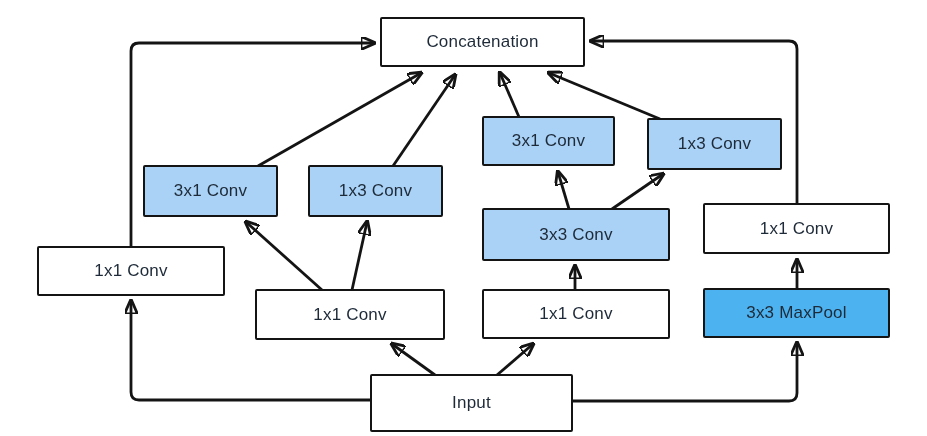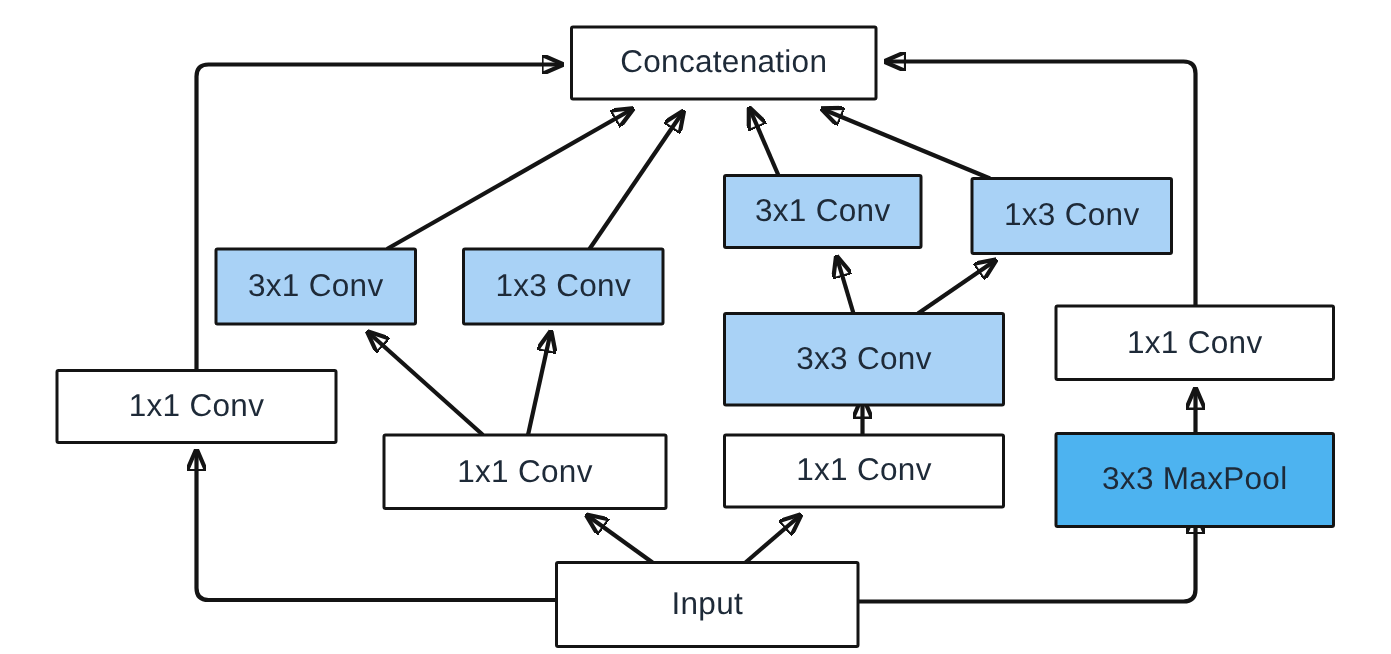--- a/index.html
+++ b/index.html
@@ -27,39 +27,39 @@
     position: absolute;
     z-index: 2;
     box-sizing: border-box;
     display: flex;
     align-items: center;
     justify-content: center;
     border: 2.6px solid var(--border, #141414);
     border-radius: 2px;
     background: var(--box-white, #ffffff);
     color: var(--text, #1e2a38);
-    font-size: 21px;
+    font-size: 17px;
     letter-spacing: 0.2px;
     white-space: nowrap;
   }
   .node.light  { background: var(--box-light-blue, #a9d2f6); }
   .node.bright { background: var(--box-bright-blue, #4db3f0); }
 
   
   #n-concat     { left: 380px; top: 17px;  width: 205px; height: 50px; }
   #n-b1-1x1     { left: 37px;  top: 246px; width: 188px; height: 50px; }
   #n-b2-3x1     { left: 143px; top: 165px; width: 135px; height: 52px; }
   #n-b2-1x3     { left: 308px; top: 165px; width: 135px; height: 52px; }
   #n-b2-1x1     { left: 255px; top: 289px; width: 190px; height: 51px; }
   #n-b3-3x1     { left: 482px; top: 116px; width: 133px; height: 50px; }
   #n-b3-1x3     { left: 647px; top: 118px; width: 135px; height: 52px; }
-  #n-b3-3x3     { left: 482px; top: 208px; width: 188px; height: 63px; }
+  #n-b3-3x3     { left: 482px; top: 208px; width: 188px; height: 53px; }
   #n-b3-1x1     { left: 482px; top: 289px; width: 188px; height: 50px; }
   #n-b4-1x1     { left: 703px; top: 203px; width: 187px; height: 51px; }
-  #n-b4-maxpool { left: 703px; top: 288px; width: 187px; height: 64px; }
+  #n-b4-maxpool { left: 703px; top: 288px; width: 187px; height: 50px; }
   #n-input      { left: 370px; top: 374px; width: 203px; height: 58px; }
 </style>
 </head>
 <body>
 
 <div class="stage">
 
   <svg class="edges" viewBox="0 0 927 436" xmlns="http://www.w3.org/2000/svg">
     <defs>
       <marker id="arrow" markerUnits="userSpaceOnUse" markerWidth="15" markerHeight="13" refX="13" refY="6.5" orient="auto">

